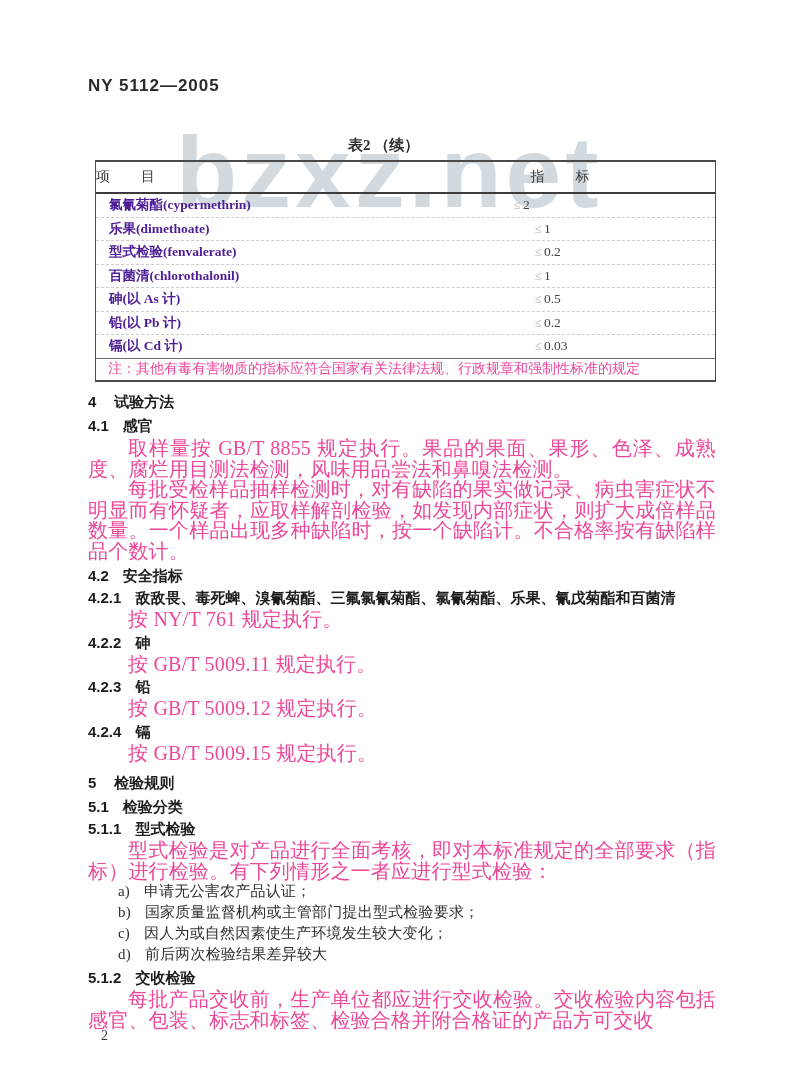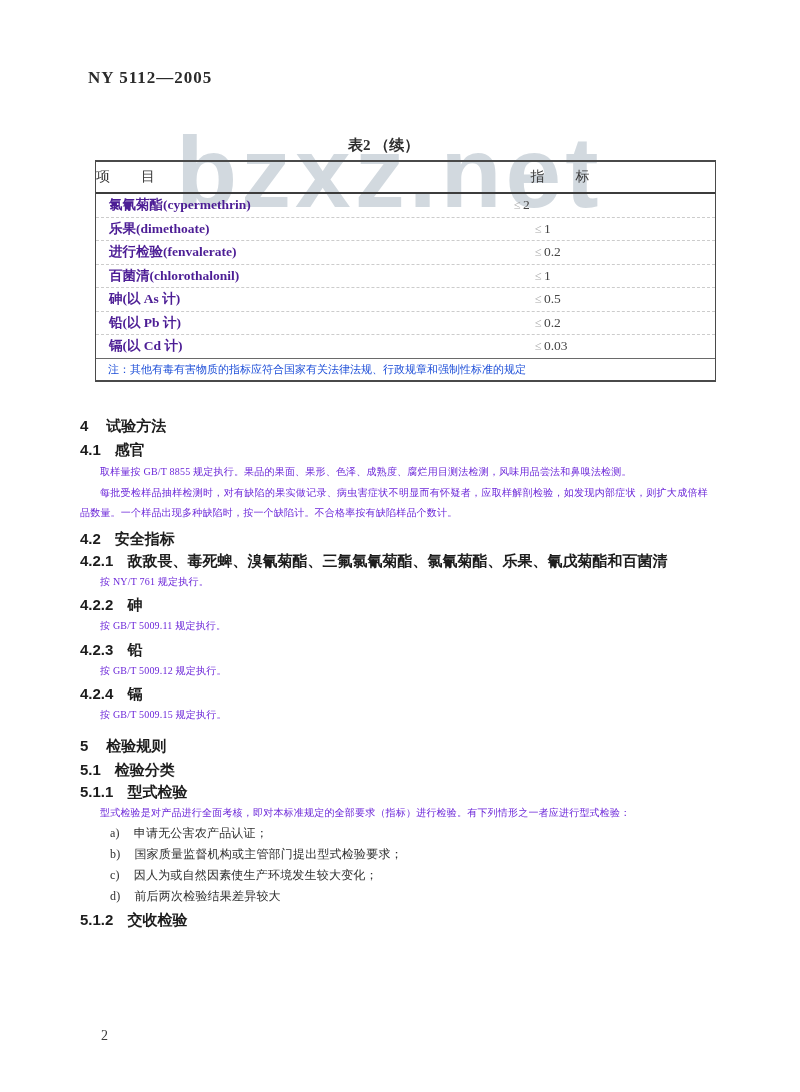--- a/index.html
+++ b/index.html
@@ -19,22 +19,22 @@
     font-family:"Liberation Sans", sans-serif;
     font-weight:bold;
     font-size:100px;line-height:100px;
     letter-spacing:4px;
     color:rgba(155,170,185,0.45);
     z-index:1;
     user-select:none;
   }
 
   .doc-number{
-    position:absolute;left:88px;top:68px;
-    font-family:Liberation Serif, serif;
+    position:absolute;left:88px;top:76px;
+    font-family:Liberation Sans, sans-serif;
     font-size:17px;font-weight:600;letter-spacing:1px;
     color:#2b2b2b;z-index:2;
   }
 
   .table-title{
     position:absolute;left:0;top:136px;width:767px;
     text-align:center;font-size:15px;font-weight:600;
     color:#2e2e2e;z-index:2;
   }
 
@@ -62,45 +62,45 @@
     font-size:13.5px;color:#4c1d95;white-space:nowrap;font-weight:bold;
   }
   .cell-limit{
     flex:1;padding-left:108px;box-sizing:border-box;
     font-size:13.5px;color:#454545;white-space:nowrap;
   }
   .cell-limit .op{color:#aaaaaa;margin-right:2px;font-size:12.5px;}
   .tnote{
     border-top:1.2px solid #6a6a6a;
     height:21px;display:flex;align-items:center;
-    padding-left:12px;font-size:11px;color:#1d4ed8;
+    padding-left:12px;font-size:14px;color:#ec4899;
     white-space:nowrap;overflow:hidden;
   }
 
   
   .content{
-    position:absolute;left:80px;top:382px;width:628px;z-index:2;margin-top:24px;
+    position:absolute;left:88px;top:382px;width:628px;z-index:2;
   }
   .h1,.h2,.h3{
     font-family:"Liberation Sans", sans-serif;
     font-weight:bold;font-size:15px;line-height:19px;color:#1d1d1d;
   }
   .h1{margin:10px 0 4px;}
   .h2{margin:5px 0 3px;}
   .h3{margin:3px 0 2px;}
   .h1 .num{margin-right:18px;}
   .h2 .num,.h3 .num{margin-right:14px;text-align:right;}
   .para{
-    font-size:10px;line-height:20.5px;margin:0;
-    text-indent:2em;text-align:justify;color:#6d28d9;
+    font-size:20px;line-height:20.5px;margin:0;
+    text-indent:2em;text-align:justify;color:#ec4899;
     letter-spacing:0.2px;
   }
   .list{margin:0;}
   .li{
-    font-size:12px;line-height:21px;color:#2f2f2f;
+    font-size:15px;line-height:21px;color:#2f2f2f;
     padding-left:30px;letter-spacing:0.2px;
   }
   .li .marker{margin-right:14px;}
 
   .page-number{
     position:absolute;left:101px;top:1028px;
     font-size:14px;color:#3a3a3a;z-index:2;
   }
 </style>
 </head>
@@ -122,21 +122,21 @@
 
     <div class="trow">
       <div class="cell-item">氯氰菊酯(cypermethrin)</div>
       <div class="cell-limit"><span class="op">≤</span><span class="val">2</span></div>
     </div>
     <div class="trow">
       <div class="cell-item">乐果(dimethoate)</div>
       <div class="cell-limit"><span class="op">≤</span><span class="val">1</span></div>
     </div>
     <div class="trow">
-      <div class="cell-item">进行检验(fenvalerate)</div>
+      <div class="cell-item">型式检验(fenvalerate)</div>
       <div class="cell-limit"><span class="op">≤</span><span class="val">0.2</span></div>
     </div>
     <div class="trow">
       <div class="cell-item">百菌清(chlorothalonil)</div>
       <div class="cell-limit"><span class="op">≤</span><span class="val">1</span></div>
     </div>
     <div class="trow">
       <div class="cell-item">砷(以 As 计)</div>
       <div class="cell-limit"><span class="op">≤</span><span class="val">0.5</span></div>
     </div>
@@ -212,18 +212,19 @@
         <span class="marker">c)</span><span>因人为或自然因素使生产环境发生较大变化；</span>
       </div>
       <div class="li">
         <span class="marker">d)</span><span>前后两次检验结果差异较大</span>
       </div>
     </div>
 
     <div class="h3">
       <span class="num">5.1.2</span><span class="ttl">交收检验</span>
     </div>
+    <p class="para">每批产品交收前，生产单位都应进行交收检验。交收检验内容包括感官、包装、标志和标签、检验合格并附合格证的产品方可交收</p>
 
   </div>
 
   <div class="page-number">2</div>
 
 </div>
 
 </body></html>

